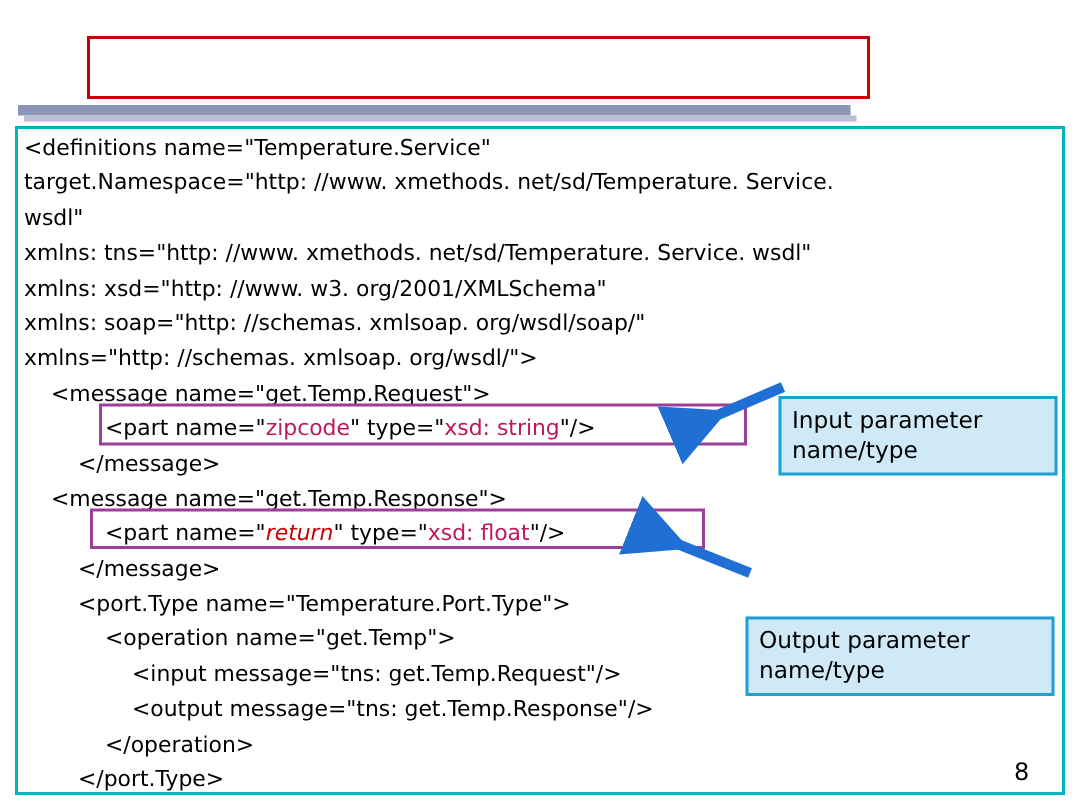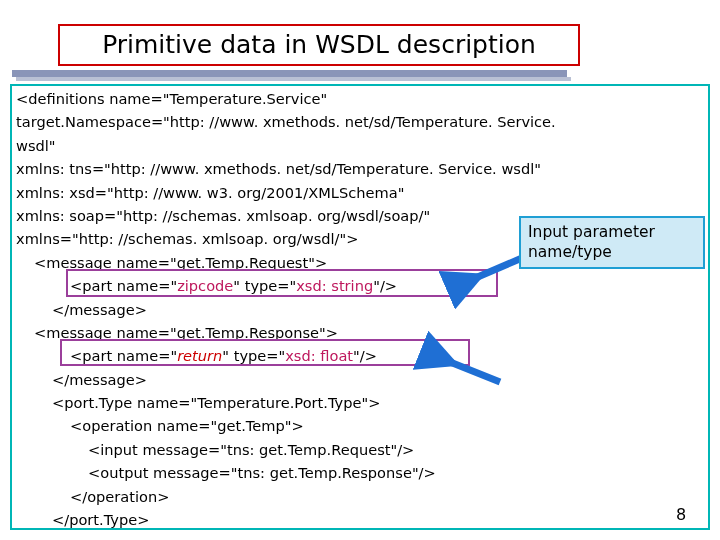--- a/index.html
+++ b/index.html
@@ -98,20 +98,21 @@
   .callout {
     position: absolute;
     border: 2px solid #1f9fd4;
     background: #cfeaf6;
     box-sizing: border-box;
     font-size: 15.5px;
     line-height: 20px;
     color: #000000;
     padding: 4px 7px;
     font-family: "DejaVu Sans", sans-serif;
+    margin-top: 48px;
   }
   #callout-input {
     left: 519px;
     top: 216px;
     width: 186px;
     height: 53px;
   }
   #callout-output {
     left: 497px;
     top: 363px;
@@ -162,34 +163,34 @@
 </style>
 </head>
 <body>
 
 <div id="slide">
 
   <div id="title-rule"></div>
   <div id="title-rule-shadow"></div>
 
   <div id="title-box"></div>
-  <div id="title-text">Primitive data in WSDL description</div>
 
   <div id="code-box"></div>
   <div id="code-text"><span class="cl"><span>&lt;definitions name="Temperature.Service"</span></span><span class="cl"><span>target.Namespace="http: //www. xmethods. net/sd/Temperature. Service.</span></span><span class="cl"><span>wsdl"</span></span><span class="cl"><span>xmlns: tns="http: //www. xmethods. net/sd/Temperature. Service. wsdl"</span></span><span class="cl"><span>xmlns: xsd="http: //www. w3. org/2001/XMLSchema"</span></span><span class="cl"><span>xmlns: soap="http: //schemas. xmlsoap. org/wsdl/soap/"</span></span><span class="cl"><span>xmlns="http: //schemas. xmlsoap. org/wsdl/"&gt;</span></span><span class="cl ind1"><span>&lt;message name="get.Temp.Request"&gt;</span></span><span class="cl ind3"><span>&lt;part name="</span><span class="blue">zipcode</span><span>" type="</span><span class="blue">xsd: string</span><span>"/&gt;</span></span><span class="cl ind2"><span>&lt;/message&gt;</span></span><span class="cl ind1"><span>&lt;message name="get.Temp.Response"&gt;</span></span><span class="cl ind3"><span>&lt;part name="</span><span class="red">return</span><span>" type="</span><span class="blue">xsd: float</span><span>"/&gt;</span></span><span class="cl ind2"><span>&lt;/message&gt;</span></span><span class="cl ind2"><span>&lt;port.Type name="Temperature.Port.Type"&gt;</span></span><span class="cl ind3"><span>&lt;operation name="get.Temp"&gt;</span></span><span class="cl ind4"><span>&lt;input message="tns: get.Temp.Request"/&gt;</span></span><span class="cl ind4"><span>&lt;output message="tns: get.Temp.Response"/&gt;</span></span><span class="cl ind3"><span>&lt;/operation&gt;</span></span><span class="cl ind2"><span>&lt;/port.Type&gt;</span></span></div>
 
   <div class="hl" id="hl-input"></div>
   <div class="hl" id="hl-output"></div>
 
   <svg id="arrows">
     <defs>
       <marker id="ah" markerWidth="6" markerHeight="6" refX="3" refY="3" orient="auto">
         <path d="M6,0 L0,3 L6,6 z" fill="#1f6fd4"></path>
       </marker>
     </defs>
     <line x1="522" y1="258" x2="466" y2="282" stroke="#1f6fd4" stroke-width="7" marker-end="url(#ah)"></line>
     <line x1="500" y1="382" x2="440" y2="358" stroke="#1f6fd4" stroke-width="7" marker-end="url(#ah)"></line>
   </svg>
 
   <div class="callout" id="callout-input">Input parameter name/type</div>
+  <div class="callout" id="callout-output">Output parameter name/type</div>
 
   <div id="page-number">8</div>
 </div>
 
 </body></html>

